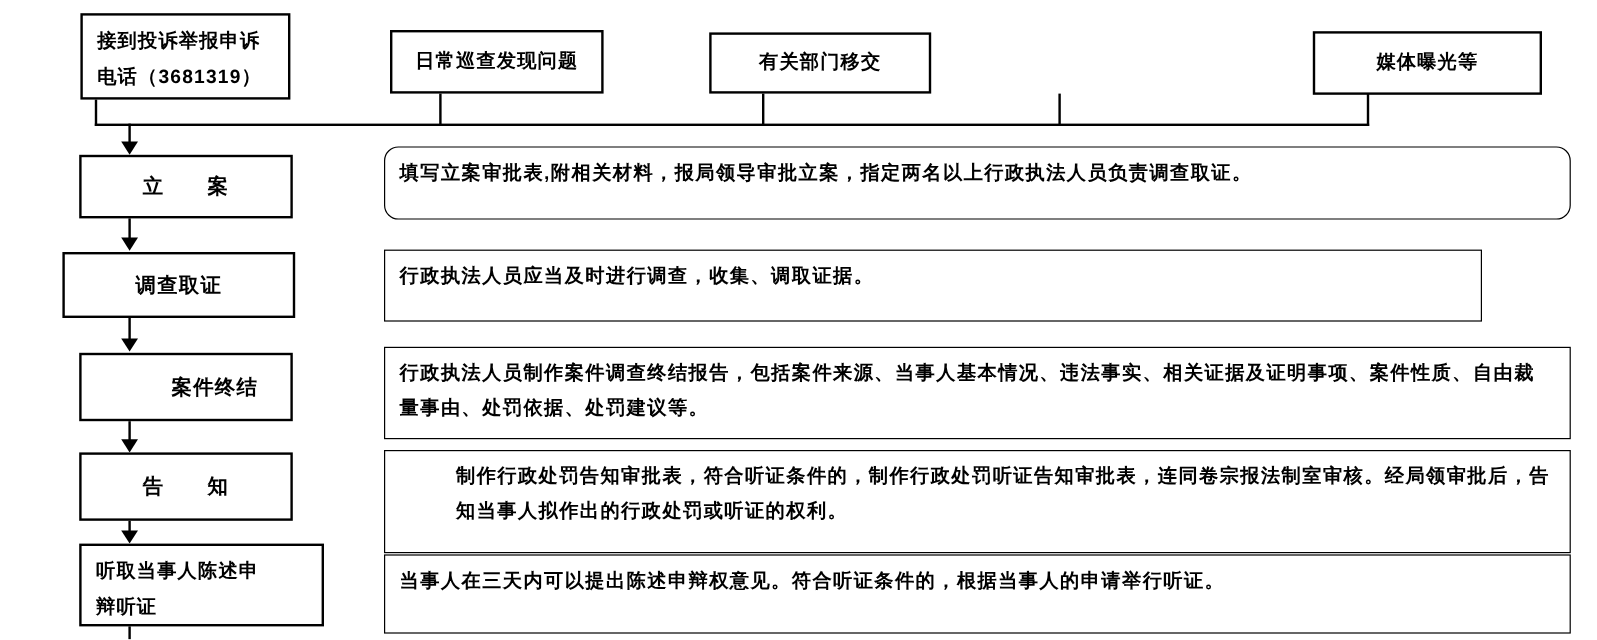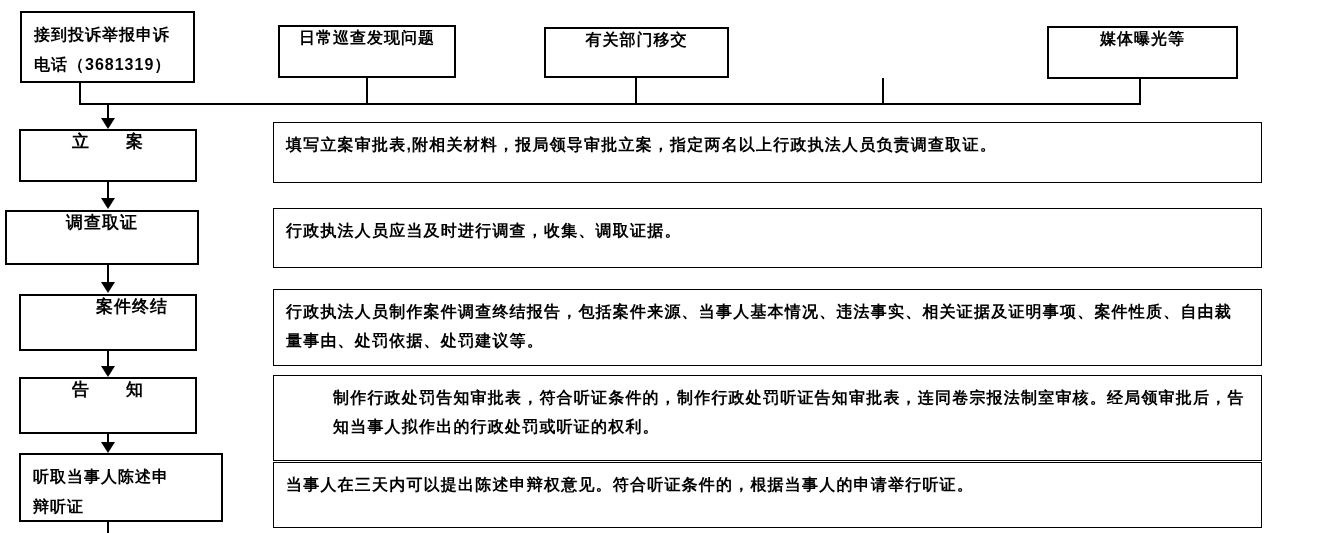--- a/index.html
+++ b/index.html
@@ -11,24 +11,26 @@
     font-family: "Liberation Sans", sans-serif;
     font-weight: 700;
     color: #000000;
     overflow: hidden;
   }
   .box {
     position: absolute;
     background: #ffffff;
     border: 2px solid #000000;
     box-sizing: border-box;
+    margin-left: 47px;
   }
   .desc-box { border-width: 1.5px; }
   .center {
     display: flex;
+    align-items: center;
     justify-content: center;
     text-align: center;
   }
   .label {
     font-size: 16px;
     letter-spacing: 1px;
     line-height: 22px;
   }
   .step-label { font-size: 17px; }
   .multiline {
@@ -118,25 +120,25 @@
   <div class="vline" style="left:107px; top:434px; height:9px;"></div>
   <div class="arrowhead" style="left:101px; top:442px;"></div>
 
   <div class="box multiline" style="left:19px; top:453px; width:204px; height:69px;">
     <div>听取当事人陈述申</div>
     <div>辩听证</div>
   </div>
 
   <div class="vline" style="left:107px; top:522px; height:11px;"></div>
 
-  <div class="box desc-box" style="left:273px; top:122px; width:989px; height:61px;">
+  <div class="box desc-box" style="left:273px; top:122px; width:989px; height:61px;border-radius:12px;">
     <div class="desc-text">填写立案审批表,附相关材料，报局领导审批立案，指定两名以上行政执法人员负责调查取证。</div>
   </div>
 
-  <div class="box desc-box" style="left:273px; top:208px; width:989px; height:60px;">
+  <div class="box desc-box" style="left:273px; top:208px; width:915px; height:60px;">
     <div class="desc-text">行政执法人员应当及时进行调查，收集、调取证据。</div>
   </div>
 
   <div class="box desc-box" style="left:273px; top:289px; width:989px; height:77px;">
     <div class="desc-text">行政执法人员制作案件调查终结报告，包括案件来源、当事人基本情况、违法事实、相关证据及证明事项、案件性质、自由裁量事由、处罚依据、处罚建议等。</div>
   </div>
 
   <div class="box desc-box" style="left:273px; top:375px; width:989px; height:86px;padding-left:47px;">
     <div class="desc-text">制作行政处罚告知审批表，符合听证条件的，制作行政处罚听证告知审批表，连同卷宗报法制室审核。经局领审批后，告知当事人拟作出的行政处罚或听证的权利。</div>
   </div>

